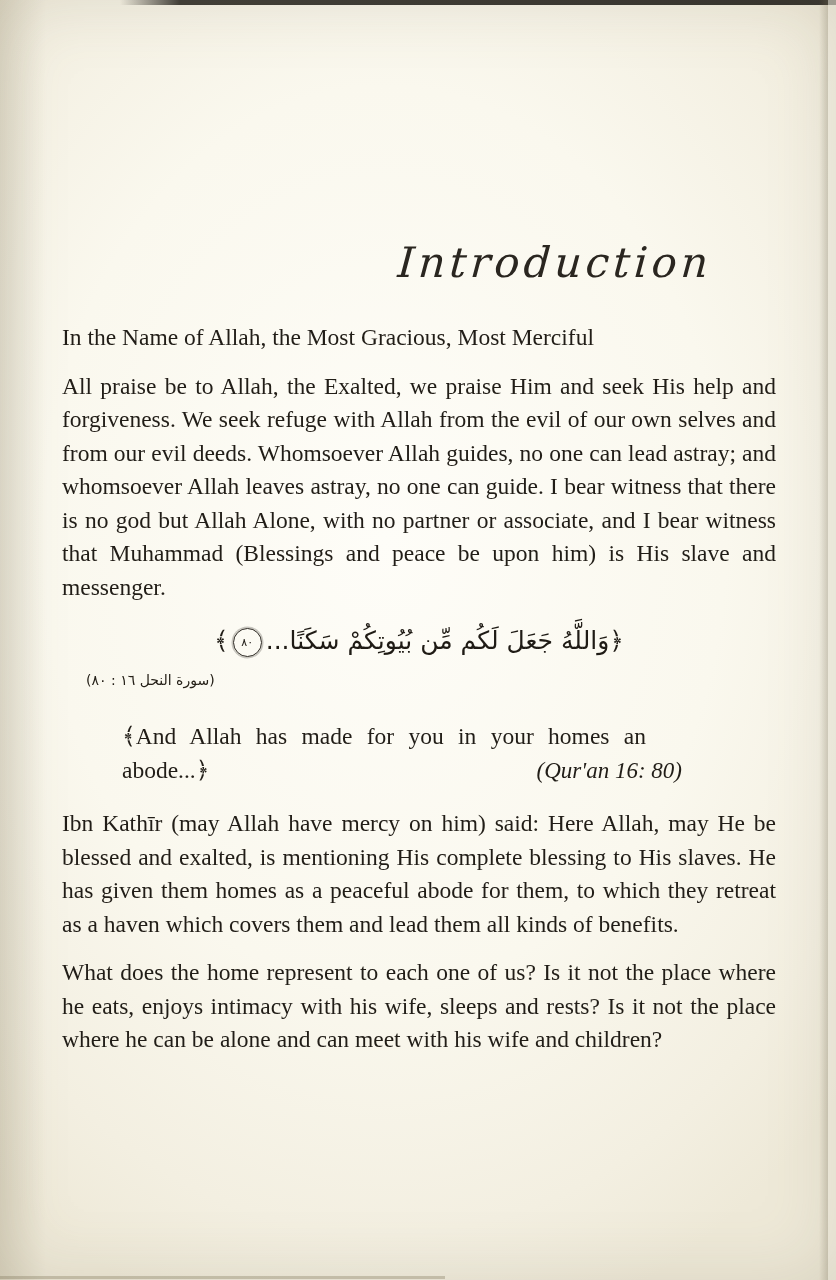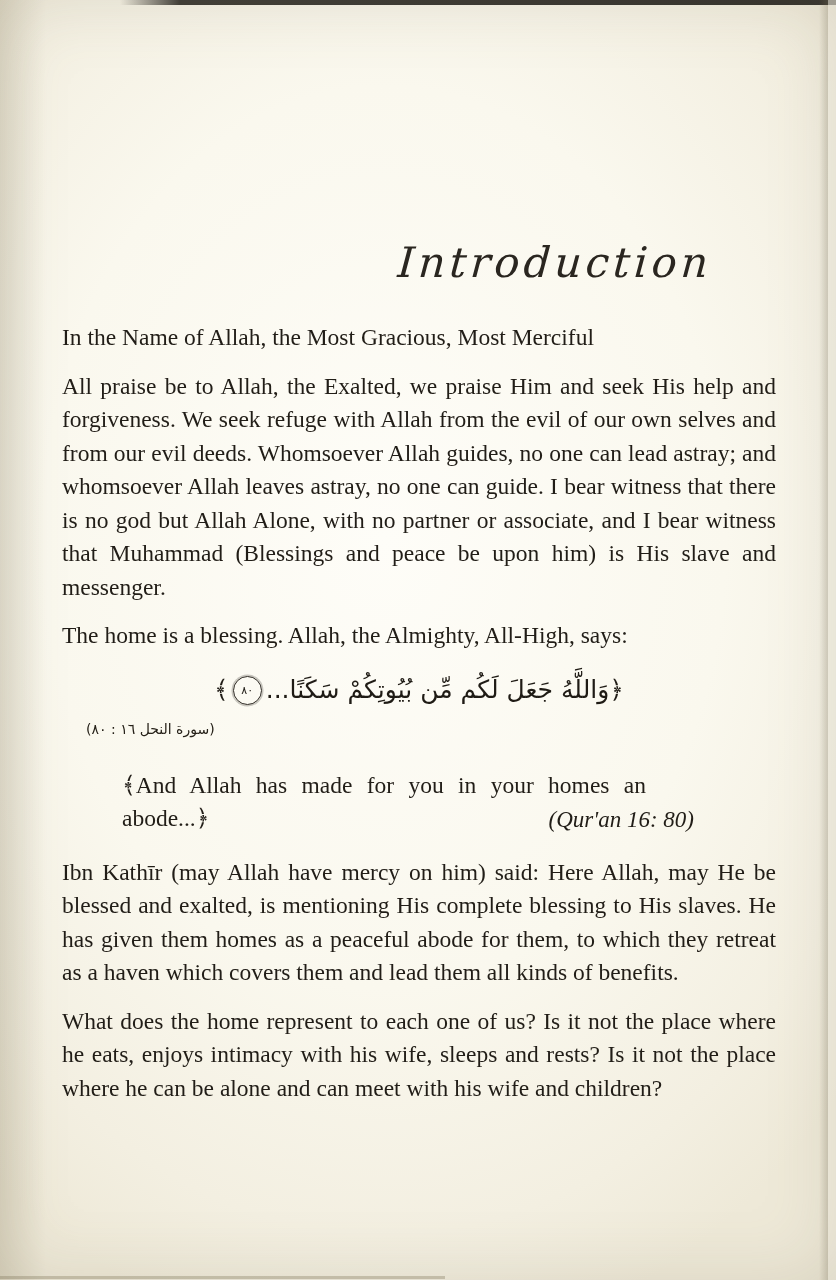--- a/index.html
+++ b/index.html
@@ -68,21 +68,21 @@
     display:inline-block;
     font-family:"DejaVu Sans", sans-serif;
     font-size:14px;
     color:#252018;
   }
   .cite-row{margin-bottom:14px;}
 
   .quote-wrap{position:relative;margin:0 0 20px 60px;width:572px;min-height:67px;font-family:Liberation Serif, serif;}
   .quote-text{width:524px;font-size:23.5px;line-height:33.5px;text-align:justify;text-align-last:left;color:#211d17;}
   .quote-cite{
-    position:absolute;right:0;bottom:3px;
+    position:absolute;right:12px;bottom:3px;
     font-style:italic;font-size:23px;color:#211d17;
   }
 </style>
 </head>
 <body>
 
 <div class="scan">
   <div class="edge-top"></div>
   <div class="edge-left"></div>
   <div class="edge-right"></div>
@@ -90,21 +90,20 @@
   <div class="edge-bottom"></div>
 
   <div class="content">
 
     <h1 class="chapter-title">Introduction</h1>
 
     <p>In the Name of Allah, the Most Gracious, Most Merciful</p>
 
     <p class="just">All praise be to Allah, the Exalted, we praise Him and seek His help and forgiveness. We seek refuge with Allah from the evil of our own selves and from our evil deeds. Whomsoever Allah guides, no one can lead astray; and whomsoever Allah leaves astray, no one can guide. I bear witness that there is no god but Allah Alone, with no partner or associate, and I bear witness that Muhammad (Blessings and peace be upon him) is His slave and messenger.</p>
 
-    <p>The home is a blessing. Allah, the Almighty, All-High, says:</p>
 
     <div class="verse-line"><span>﴿وَاللَّهُ جَعَلَ لَكُم مِّن بُيُوتِكُمْ سَكَنًا...</span><span class="ayah-badge">٨٠</span><span>﴾</span></div>
 
     <div class="cite-row">
       <span class="arabic-cite">(سورة النحل ١٦ : ٨٠)</span>
     </div>
 
     <div class="quote-wrap">
       <div class="quote-text">﴾And Allah has made for you in your homes an abode...﴿</div>
       <div class="quote-cite">(Qur'an 16: 80)</div>

